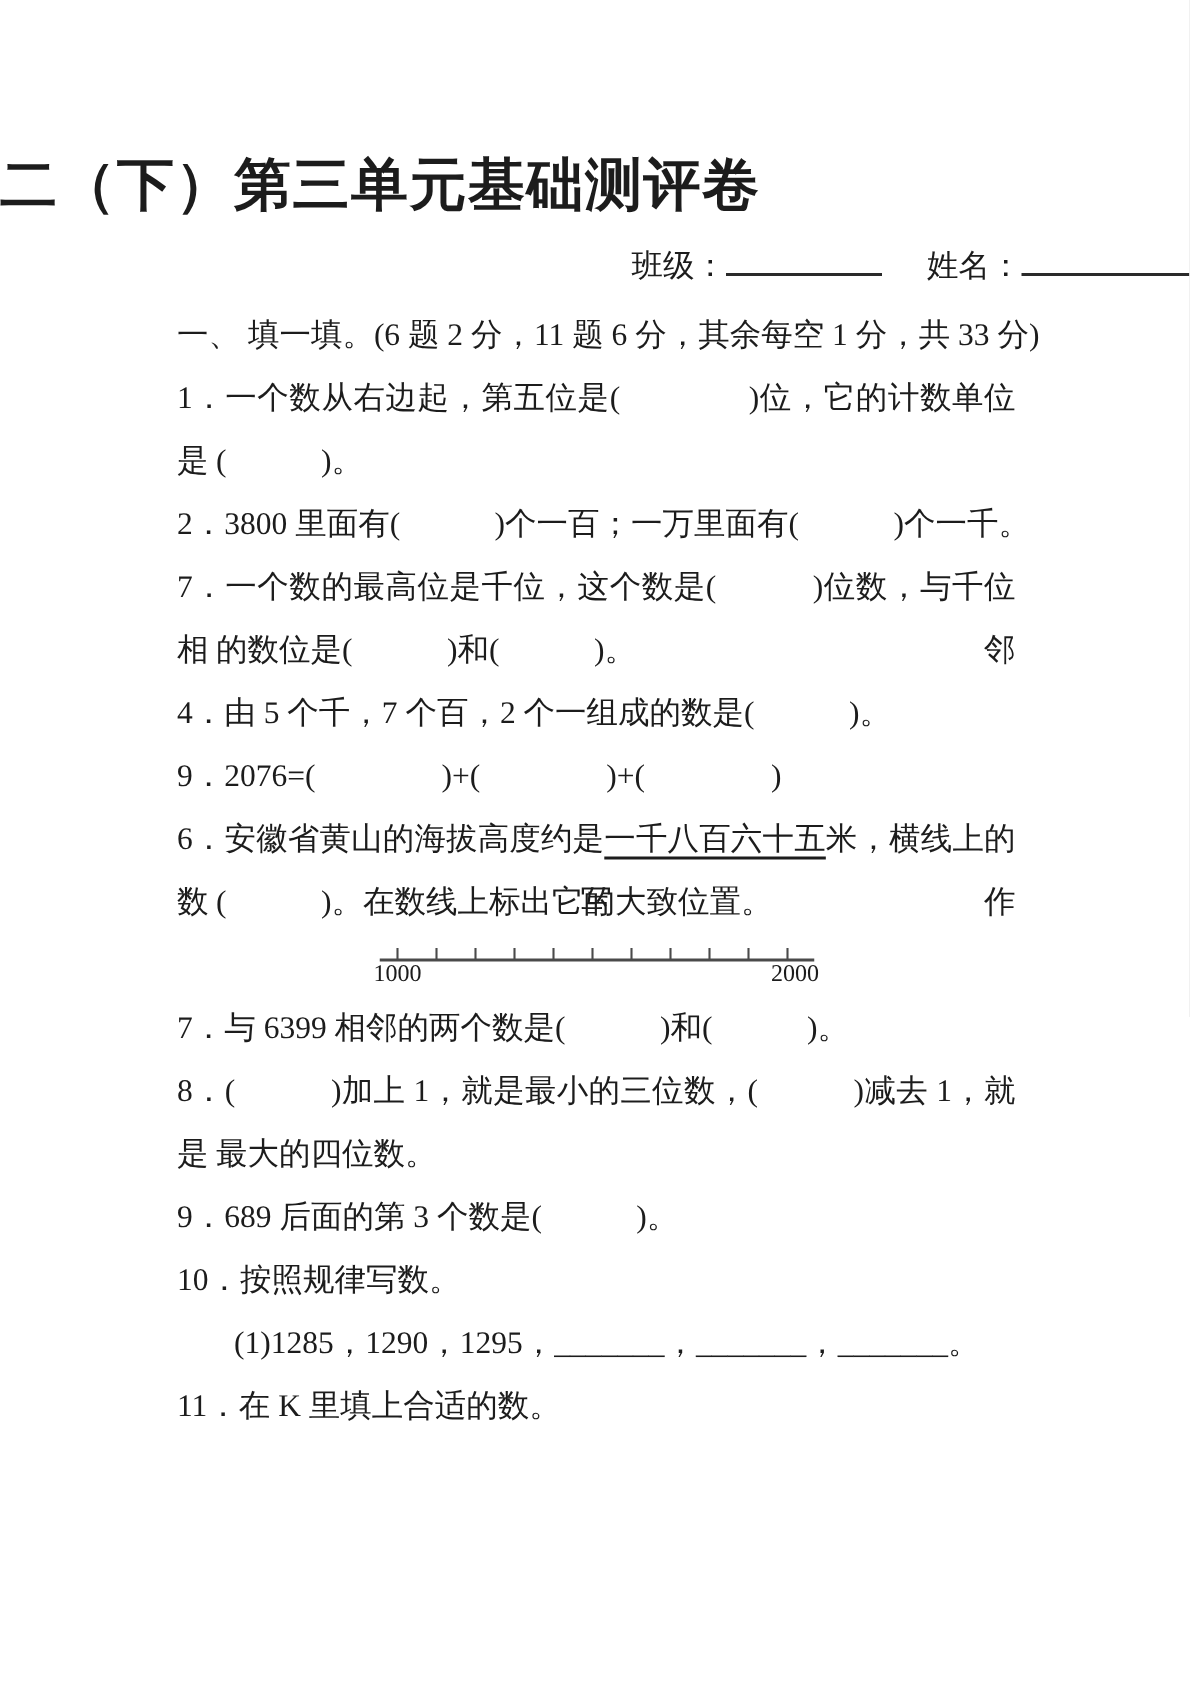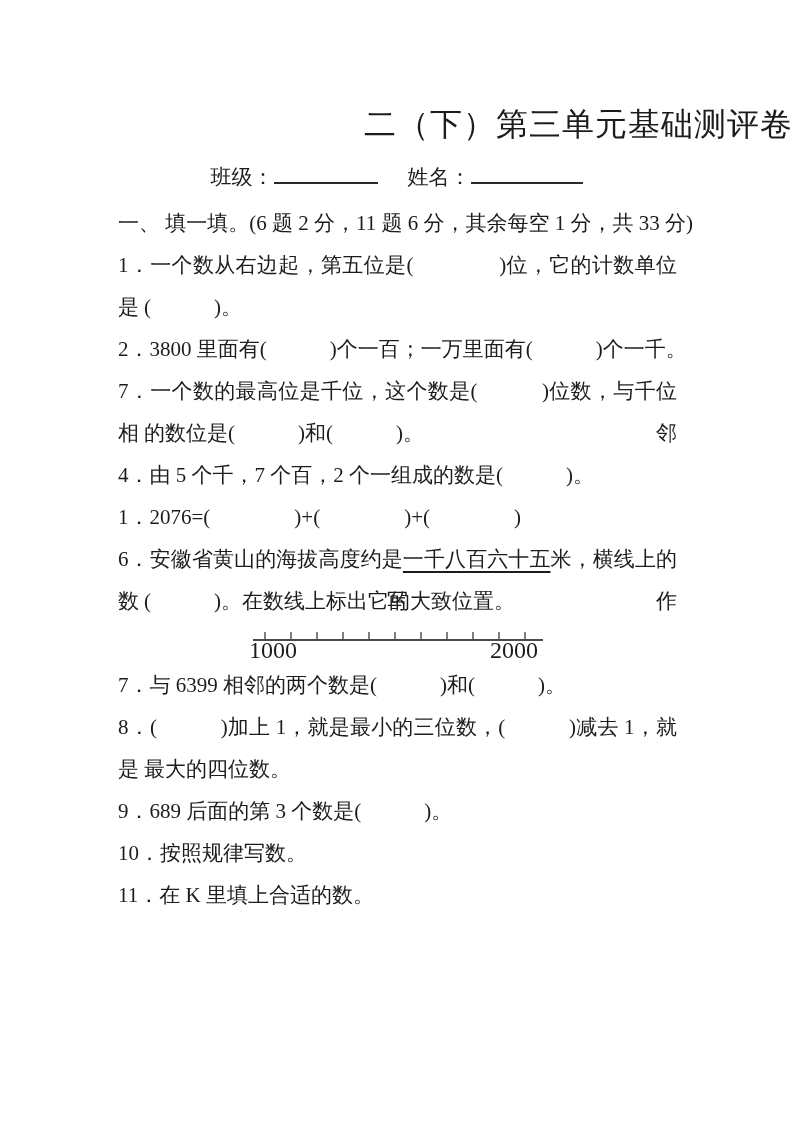--- a/index.html
+++ b/index.html
@@ -8,29 +8,29 @@
     width:793px; height:1122px;
     margin:0 auto;
     background:#ffffff;
     color:#1c1c1c;
     font-family:"Liberation Serif","DejaVu Serif",serif;
     overflow:hidden;
   }
   .title {
     margin:0;
     padding-top:102px;
-    text-align:right;
-    font-size:32px;
+    text-align:left;
+    font-size:38px;
     line-height:44px;
-    font-weight:normal;
+    font-weight:bold;
     letter-spacing:1px;
   }
   .name-line {
     margin-top:16px;
-    text-align:center;
+    text-align:right;
     font-size:21px;
     line-height:30px;
   }
   .blank {
     display:inline-block;
     border-bottom:2px solid #2a2a2a;
     height:18px;
     vertical-align:baseline;
   }
   .blank-class { width:104px; }
@@ -62,25 +62,25 @@
   .numberline {
     position:relative;
     height:42px;
   }
   .numberline svg { position:absolute; left:135px; top:6px; }
   .nl-axis  { stroke:#4a4a4a; stroke-width:2; }
   #nl-ticks line { stroke:#4a4a4a; stroke-width:1.4; }
   .nl-label {
     position:absolute;
     top:17px;
-    font-size:24px;
+    font-size:16px;
     line-height:22px;
   }
   .nl-start { left:131px; }
-  .nl-end   { left:372px; }
+  .nl-end   { left:396px; }
 </style>
 </head>
 <body>
 
 <div class="page">
 
   <h1 class="title">二（下）第三单元基础测评卷</h1>
 
   <div class="name-line"><span>班级：</span><span class="blank blank-class"></span><span class="gap"></span><span>姓名：</span><span class="blank blank-name"></span></div>
 
@@ -91,21 +91,21 @@
     <div class="line justify">1．一个数从右边起，第五位是(　　　　)位，它的计数单位是</div>
     <div class="line ind1">(　　　)。</div>
 
     <div class="line">2．3800 里面有(　　　)个一百；一万里面有(　　　)个一千。</div>
 
     <div class="line justify">7．一个数的最高位是千位，这个数是(　　　)位数，与千位相邻</div>
     <div class="line ind1">的数位是(　　　)和(　　　)。</div>
 
     <div class="line">4．由 5 个千，7 个百，2 个一组成的数是(　　　)。</div>
 
-    <div class="line">1．2076=(　　　　)+(　　　　)+(　　　　)</div>
+    <div class="line">9．2076=(　　　　)+(　　　　)+(　　　　)</div>
 
     <div class="line justify"><span>6．安徽省黄山的海拔高度约是</span><span class="u">一千八百六十五</span><span>米，横线上的数写作</span></div>
     <div class="line ind1">(　　　)。在数线上标出它的大致位置。</div>
 
     <div class="numberline">
       <svg width="290" height="14">
         <line class="nl-axis" x1="0" y1="12" x2="290" y2="12"></line>
         <g id="nl-ticks">
             <line x1="12" x2="12" y1="4" y2="12"></line>
             <line x1="38" x2="38" y1="4" y2="12"></line>
@@ -125,17 +125,18 @@
     </div>
 
     <div class="line">7．与 6399 相邻的两个数是(　　　)和(　　　)。</div>
 
     <div class="line justify">8．(　　　)加上 1，就是最小的三位数，(　　　)减去 1，就是</div>
     <div class="line ind1">最大的四位数。</div>
 
     <div class="line">9．689 后面的第 3 个数是(　　　)。</div>
 
     <div class="line">10．按照规律写数。</div>
+    <div class="line ind2">(1)1285，1290，1295，_______，_______，_______。</div>
 
     <div class="line">11．在 K 里填上合适的数。</div>
 
   </div>
 </div>
 
 </body></html>

